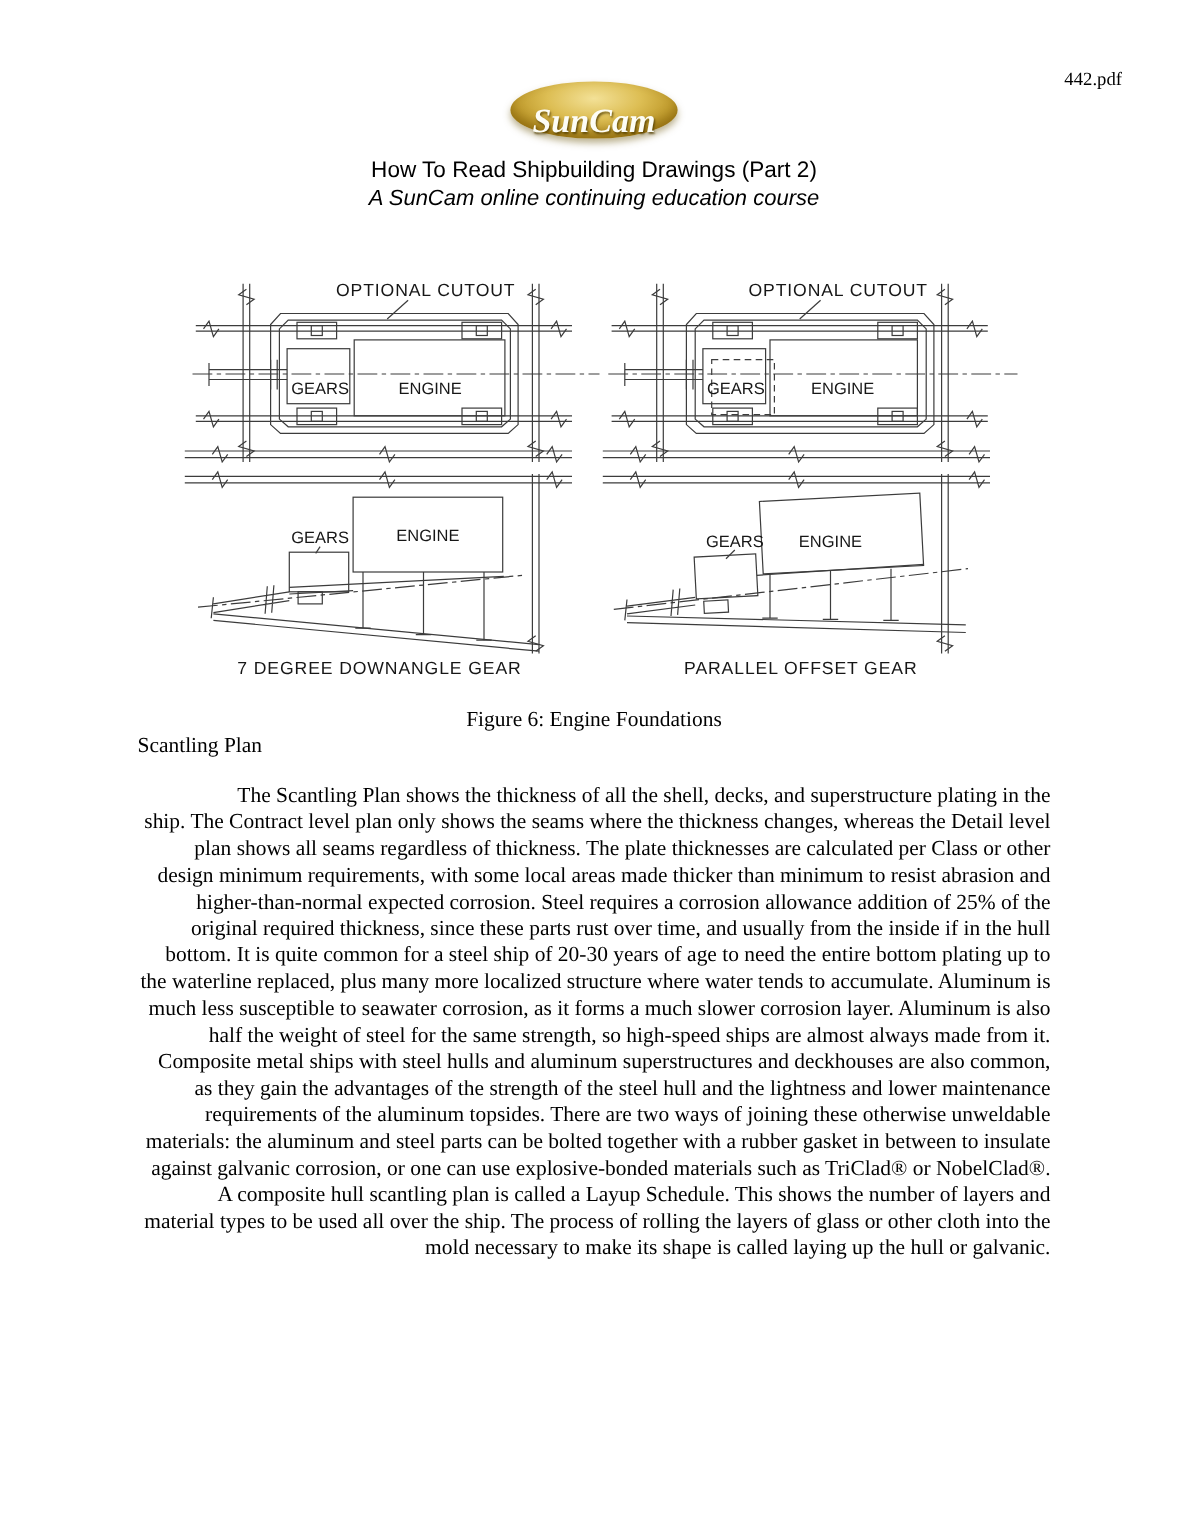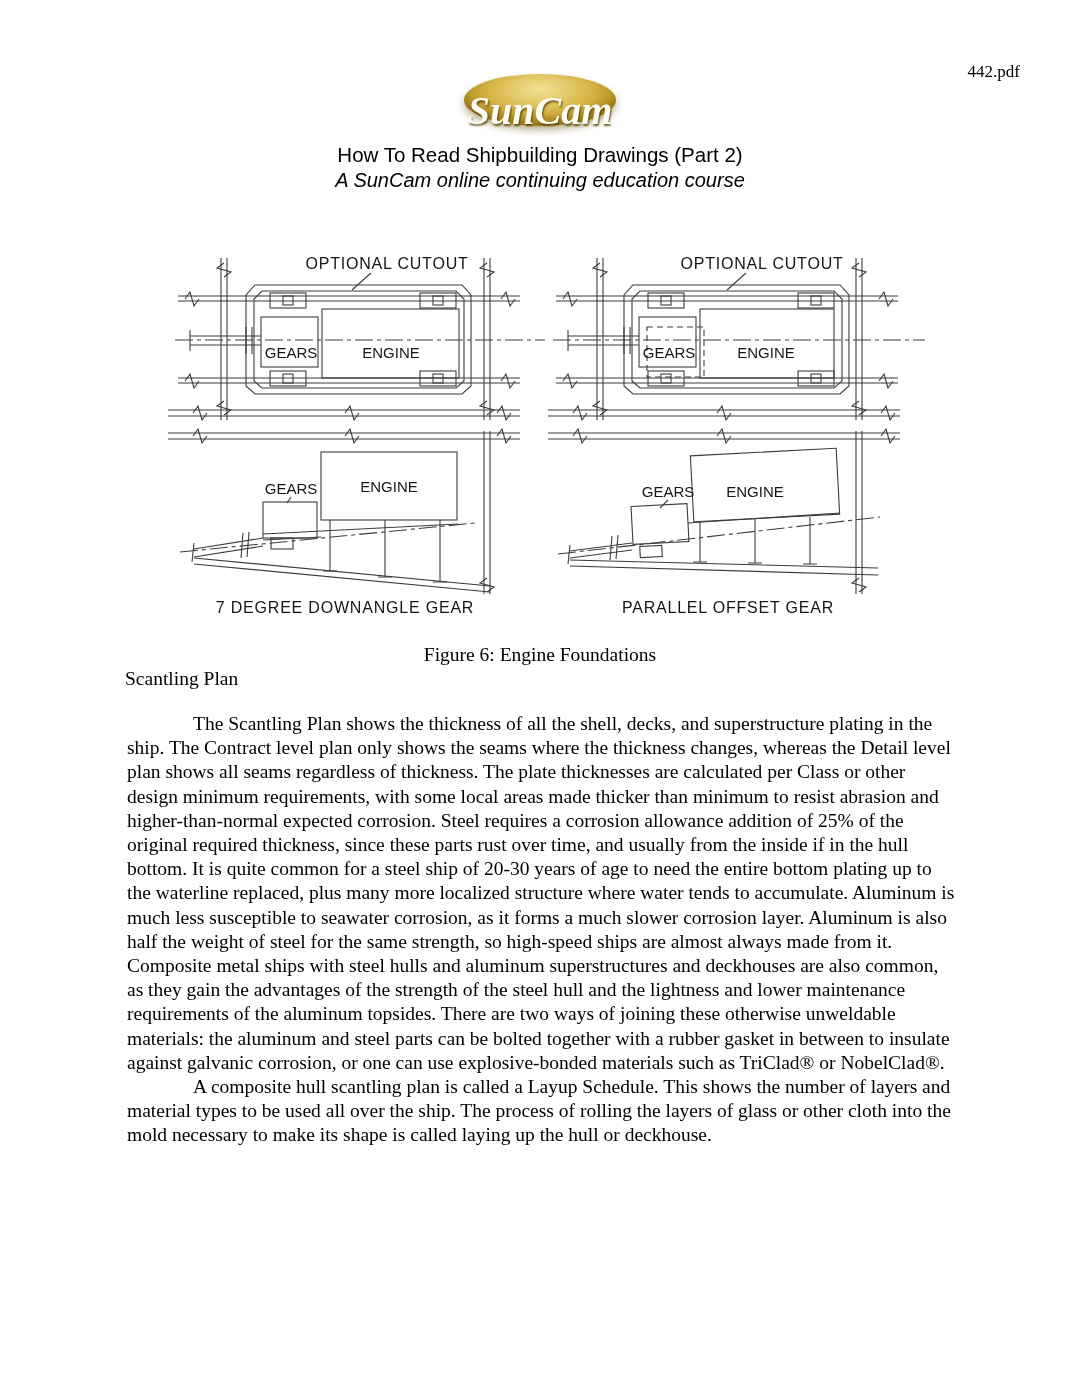--- a/index.html
+++ b/index.html
@@ -12,37 +12,37 @@
   .doc-label { position: absolute; top: 62px; right: 60px; font-size: 17px; }
   .logo {
     position: absolute; top: 74px; left: 50%; transform: translateX(-50%);
     width: 152px; height: 52px; border-radius: 50%;
     background: radial-gradient(ellipse 70% 90% at 50% 30%, #f3e197 0%, #ddbe54 40%, #b68f1e 78%, #8a6a10 100%);
     box-shadow: 0 4px 7px rgba(120,100,30,.5), inset 0 -6px 10px rgba(90,60,0,.35);
     display: flex; align-items: center; justify-content: center;
   }
   .logo-text {
     font-family: "Liberation Serif", serif; font-style: italic; font-weight: bold;
-    font-size: 40px; color: #fdfdf5; text-shadow: 1px 2px 2px rgba(80,60,0,.8); margin-top: 20px;
+    font-size: 31px; color: #fdfdf5; text-shadow: 1px 2px 2px rgba(80,60,0,.8); margin-top: 20px;
   }
   .title {
     position: absolute; top: 143px; left: 0; width: 100%; margin: 0;
     text-align: center; font-family: "Liberation Sans", sans-serif;
     font-weight: normal; font-size: 20.5px;
   }
   .subtitle {
     position: absolute; top: 169px; left: 0; width: 100%;
     text-align: center; font-family: "Liberation Sans", sans-serif;
     font-style: italic; font-size: 20px;
   }
   .figure-svg { position: absolute; top: 240px; left: 0; width: 1080px; height: 392px; }
   .figure-caption { position: absolute; top: 644px; left: 0; width: 100%; text-align: center; font-size: 19.5px; }
   .section-heading { position: absolute; top: 668px; left: 125px; font-size: 19.5px; }
   .body-text { position: absolute; top: 712px; left: 127px; width: 828px; font-size: 19.5px; line-height: 24.2px; }
-  .para { margin: 0; text-indent: 66px; }
+  .para { margin: 0; text-indent: 66px; text-align: right; }
   .footer-link { position: absolute; top: 1296px; left: 138px; font-size: 18px; color: #2222cc; text-decoration: underline; }
   .footer-copyright { position: absolute; top: 1299px; left: 375px; font-size: 16.5px; text-decoration: underline; }
   .footer-copyright sup { font-size: 10px; }
   .footer-page { position: absolute; top: 1296px; left: 783px; font-size: 18px; }
   .watermark { position: absolute; top: 1238px; left: 0; width: 1080px; height: 159px; pointer-events: none; }
   .lbl { font-family: "Liberation Sans", sans-serif; font-size: 15px; fill: #161616; }
   .lbl-big { font-family: "Liberation Sans", sans-serif; font-size: 16px; letter-spacing: 0.8px; fill: #161616; }
   .wm-shadow { font-family: "DejaVu Serif", serif; font-weight: bold; font-size: 100px; fill: none; stroke: #a5cde1; stroke-width: 2.2px; }
   .wm-text { font-family: "DejaVu Serif", serif; font-weight: bold; font-size: 100px; fill: rgba(242,250,255,0.55); stroke: #4f97bf; stroke-width: 2.2px; }
 </style>
@@ -173,21 +173,21 @@
       <text class="lbl-big" x="345" y="613" text-anchor="middle">7 DEGREE DOWNANGLE  GEAR</text>
       <text class="lbl-big" x="728" y="613" text-anchor="middle">PARALLEL OFFSET  GEAR</text>
     </g>
   </svg>
 
   <div class="figure-caption">Figure 6: Engine Foundations</div>
   <div class="section-heading">Scantling Plan</div>
 
   <div class="body-text">
     <p class="para">The Scantling Plan shows the thickness of all the shell, decks, and superstructure plating in the ship. The Contract level plan only shows the seams where the thickness changes, whereas the Detail level plan shows all seams regardless of thickness. The plate thicknesses are calculated per Class or other design minimum requirements, with some local areas made thicker than minimum to resist abrasion and higher-than-normal expected corrosion. Steel requires a corrosion allowance addition of 25% of the original required thickness, since these parts rust over time, and usually from the inside if in the hull bottom. It is quite common for a steel ship of 20-30 years of age to need the entire bottom plating up to the waterline replaced, plus many more localized structure where water tends to accumulate. Aluminum is much less susceptible to seawater corrosion, as it forms a much slower corrosion layer. Aluminum is also half the weight of steel for the same strength, so high-speed ships are almost always made from it. Composite metal ships with steel hulls and aluminum superstructures and deckhouses are also common, as they gain the advantages of the strength of the steel hull and the lightness and lower maintenance requirements of the aluminum topsides. There are two ways of joining these otherwise unweldable materials: the aluminum and steel parts can be bolted together with a rubber gasket in between to insulate against galvanic corrosion, or one can use explosive-bonded materials such as TriClad® or NobelClad®.</p>
-    <p class="para">A composite hull scantling plan is called a Layup Schedule. This shows the number of layers and material types to be used all over the ship. The process of rolling the layers of glass or other cloth into the mold necessary to make its shape is called laying up the hull or deckhouse.</p>
+    <p class="para">A composite hull scantling plan is called a Layup Schedule. This shows the number of layers and material types to be used all over the ship. The process of rolling the layers of glass or other cloth into the mold necessary to make its shape is called laying up the hull or galvanic.</p>
   </div>
 
   <a class="footer-link" href="#">www.SunCam.com</a>
   <div class="footer-copyright"><span>Copyright</span><sup>©</sup><span> 2021 Kevin M. Kerwin, PE</span></div>
   <div class="footer-page">Page 19 of 42</div>
 
   <svg class="watermark" viewBox="0 0 1080 159" xmlns="http://www.w3.org/2000/svg">
     <g opacity="0.9" fill="#8fc0db" transform="translate(95,66) scale(0.95) translate(-95,-72)">
       <polygon points="136.7,67 165,72 136.7,77"></polygon>
       <polygon points="133.6,88.5 155.6,107 128.6,97.2"></polygon>

